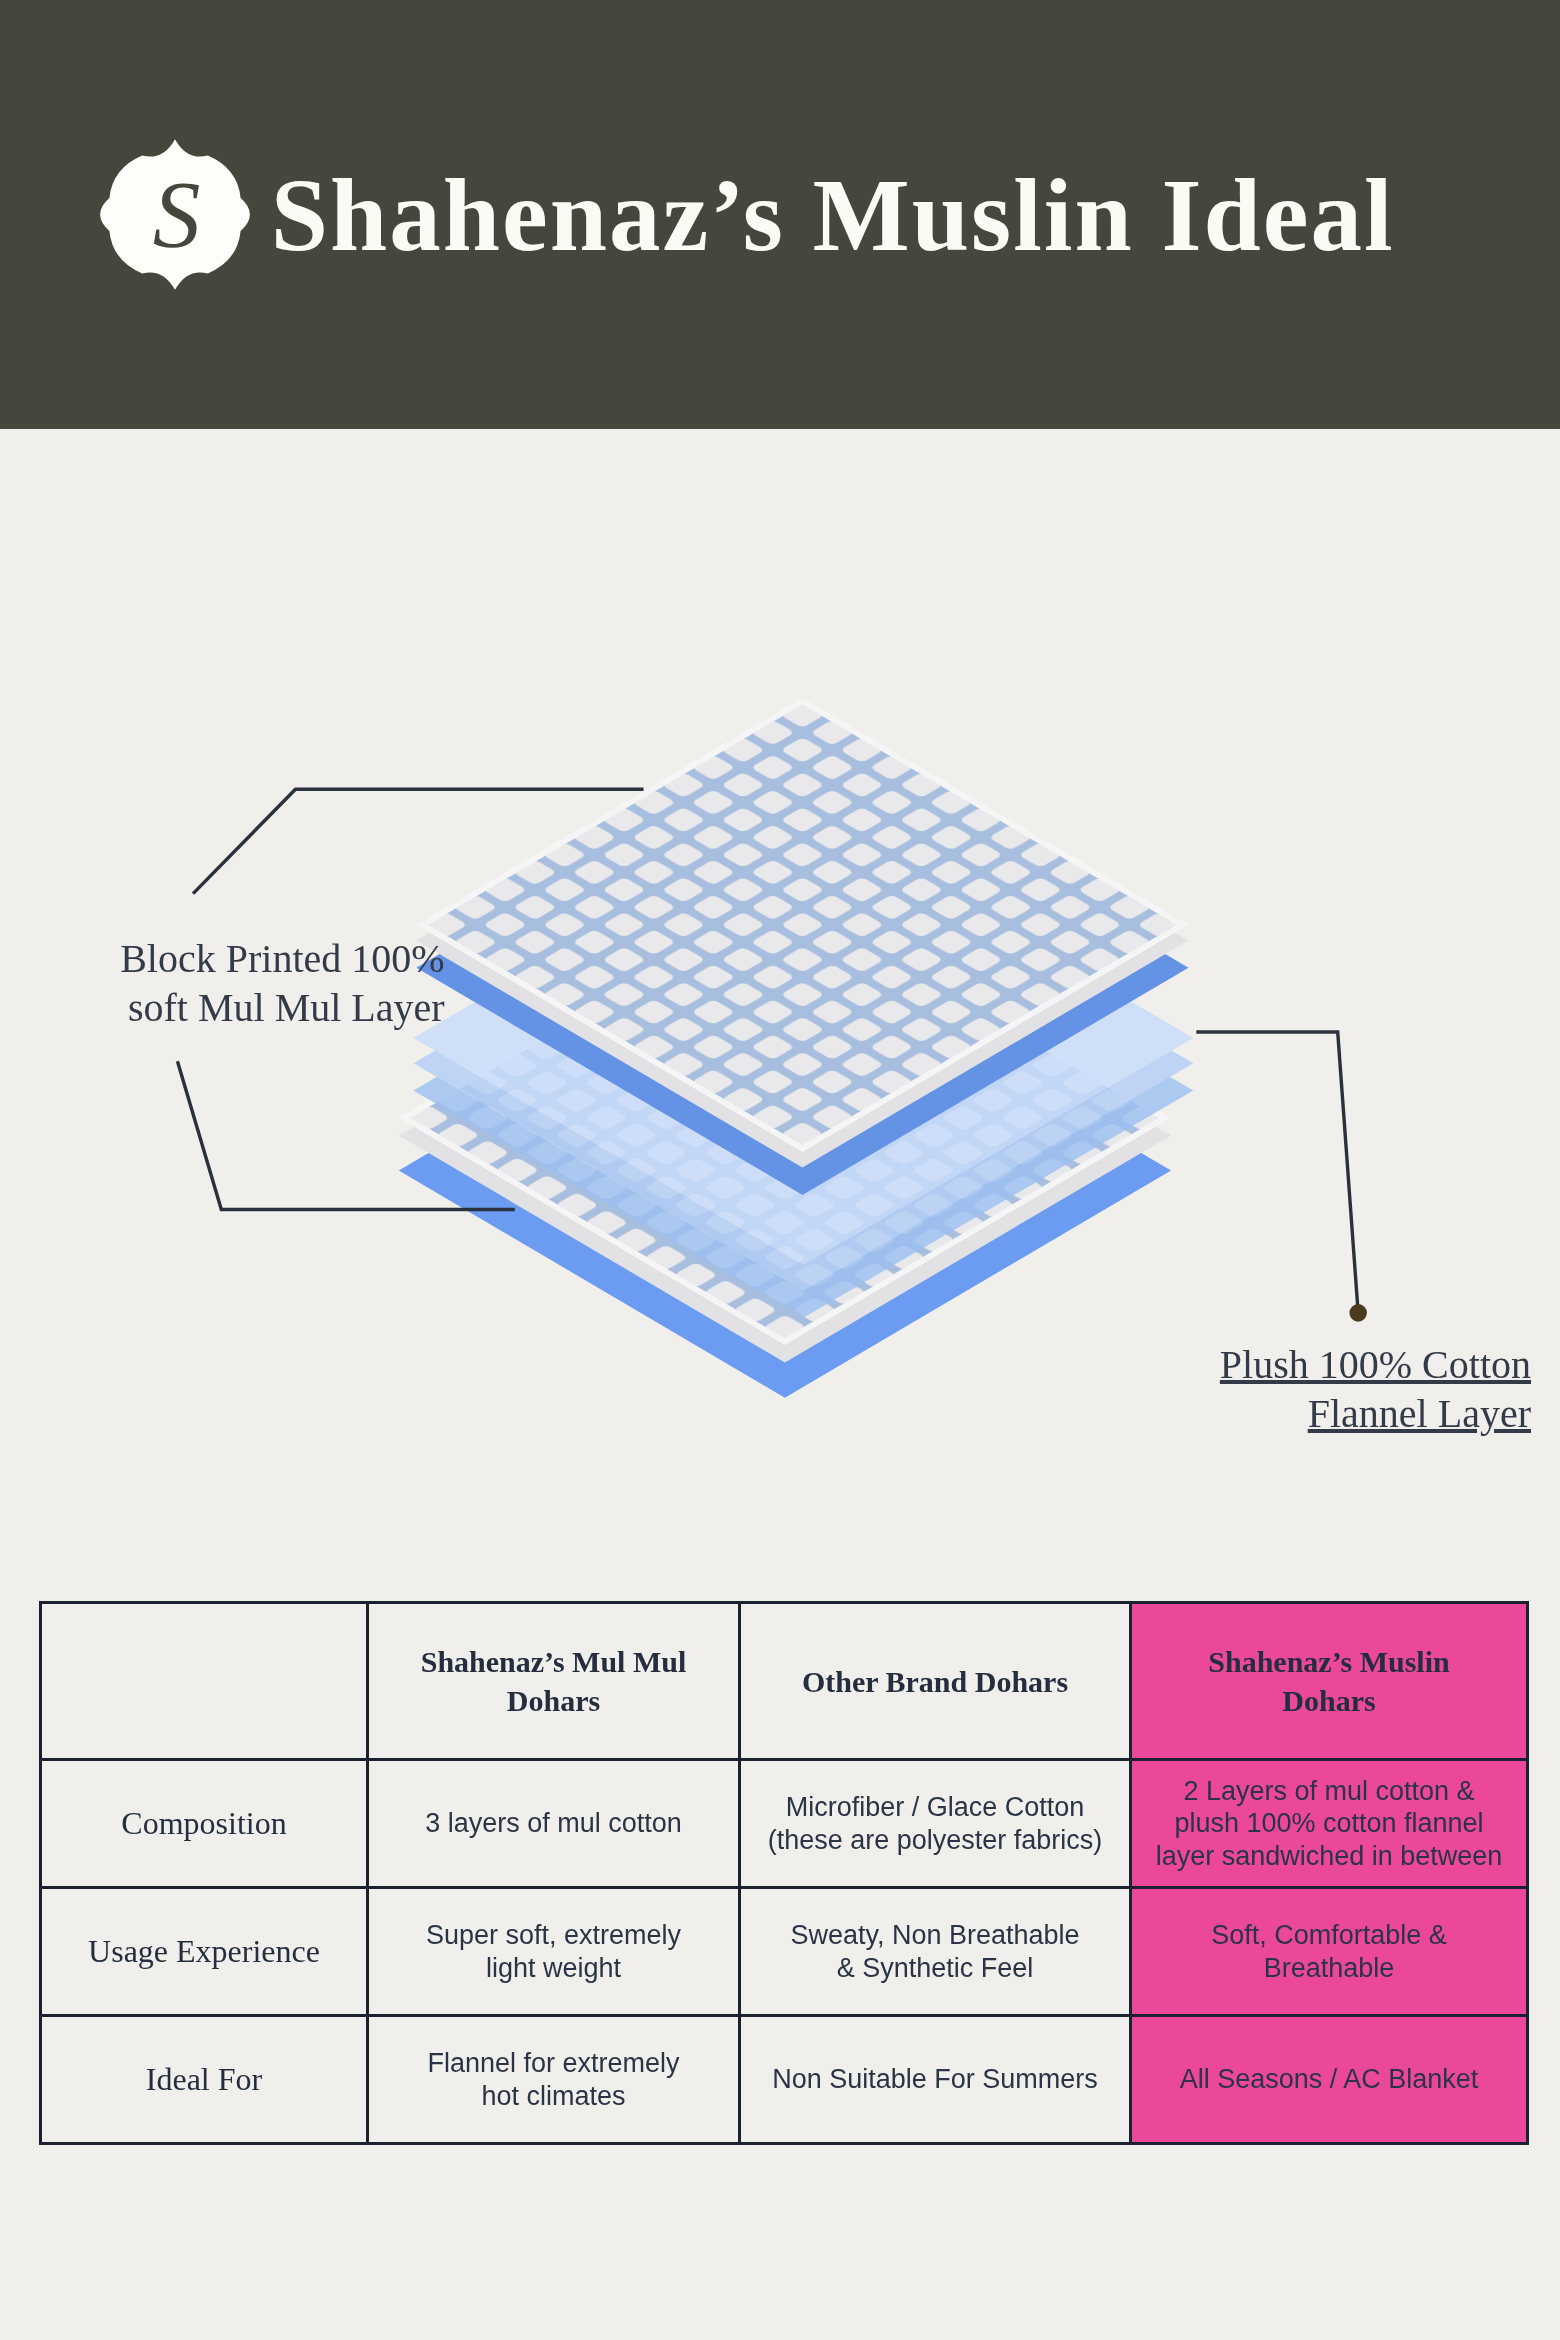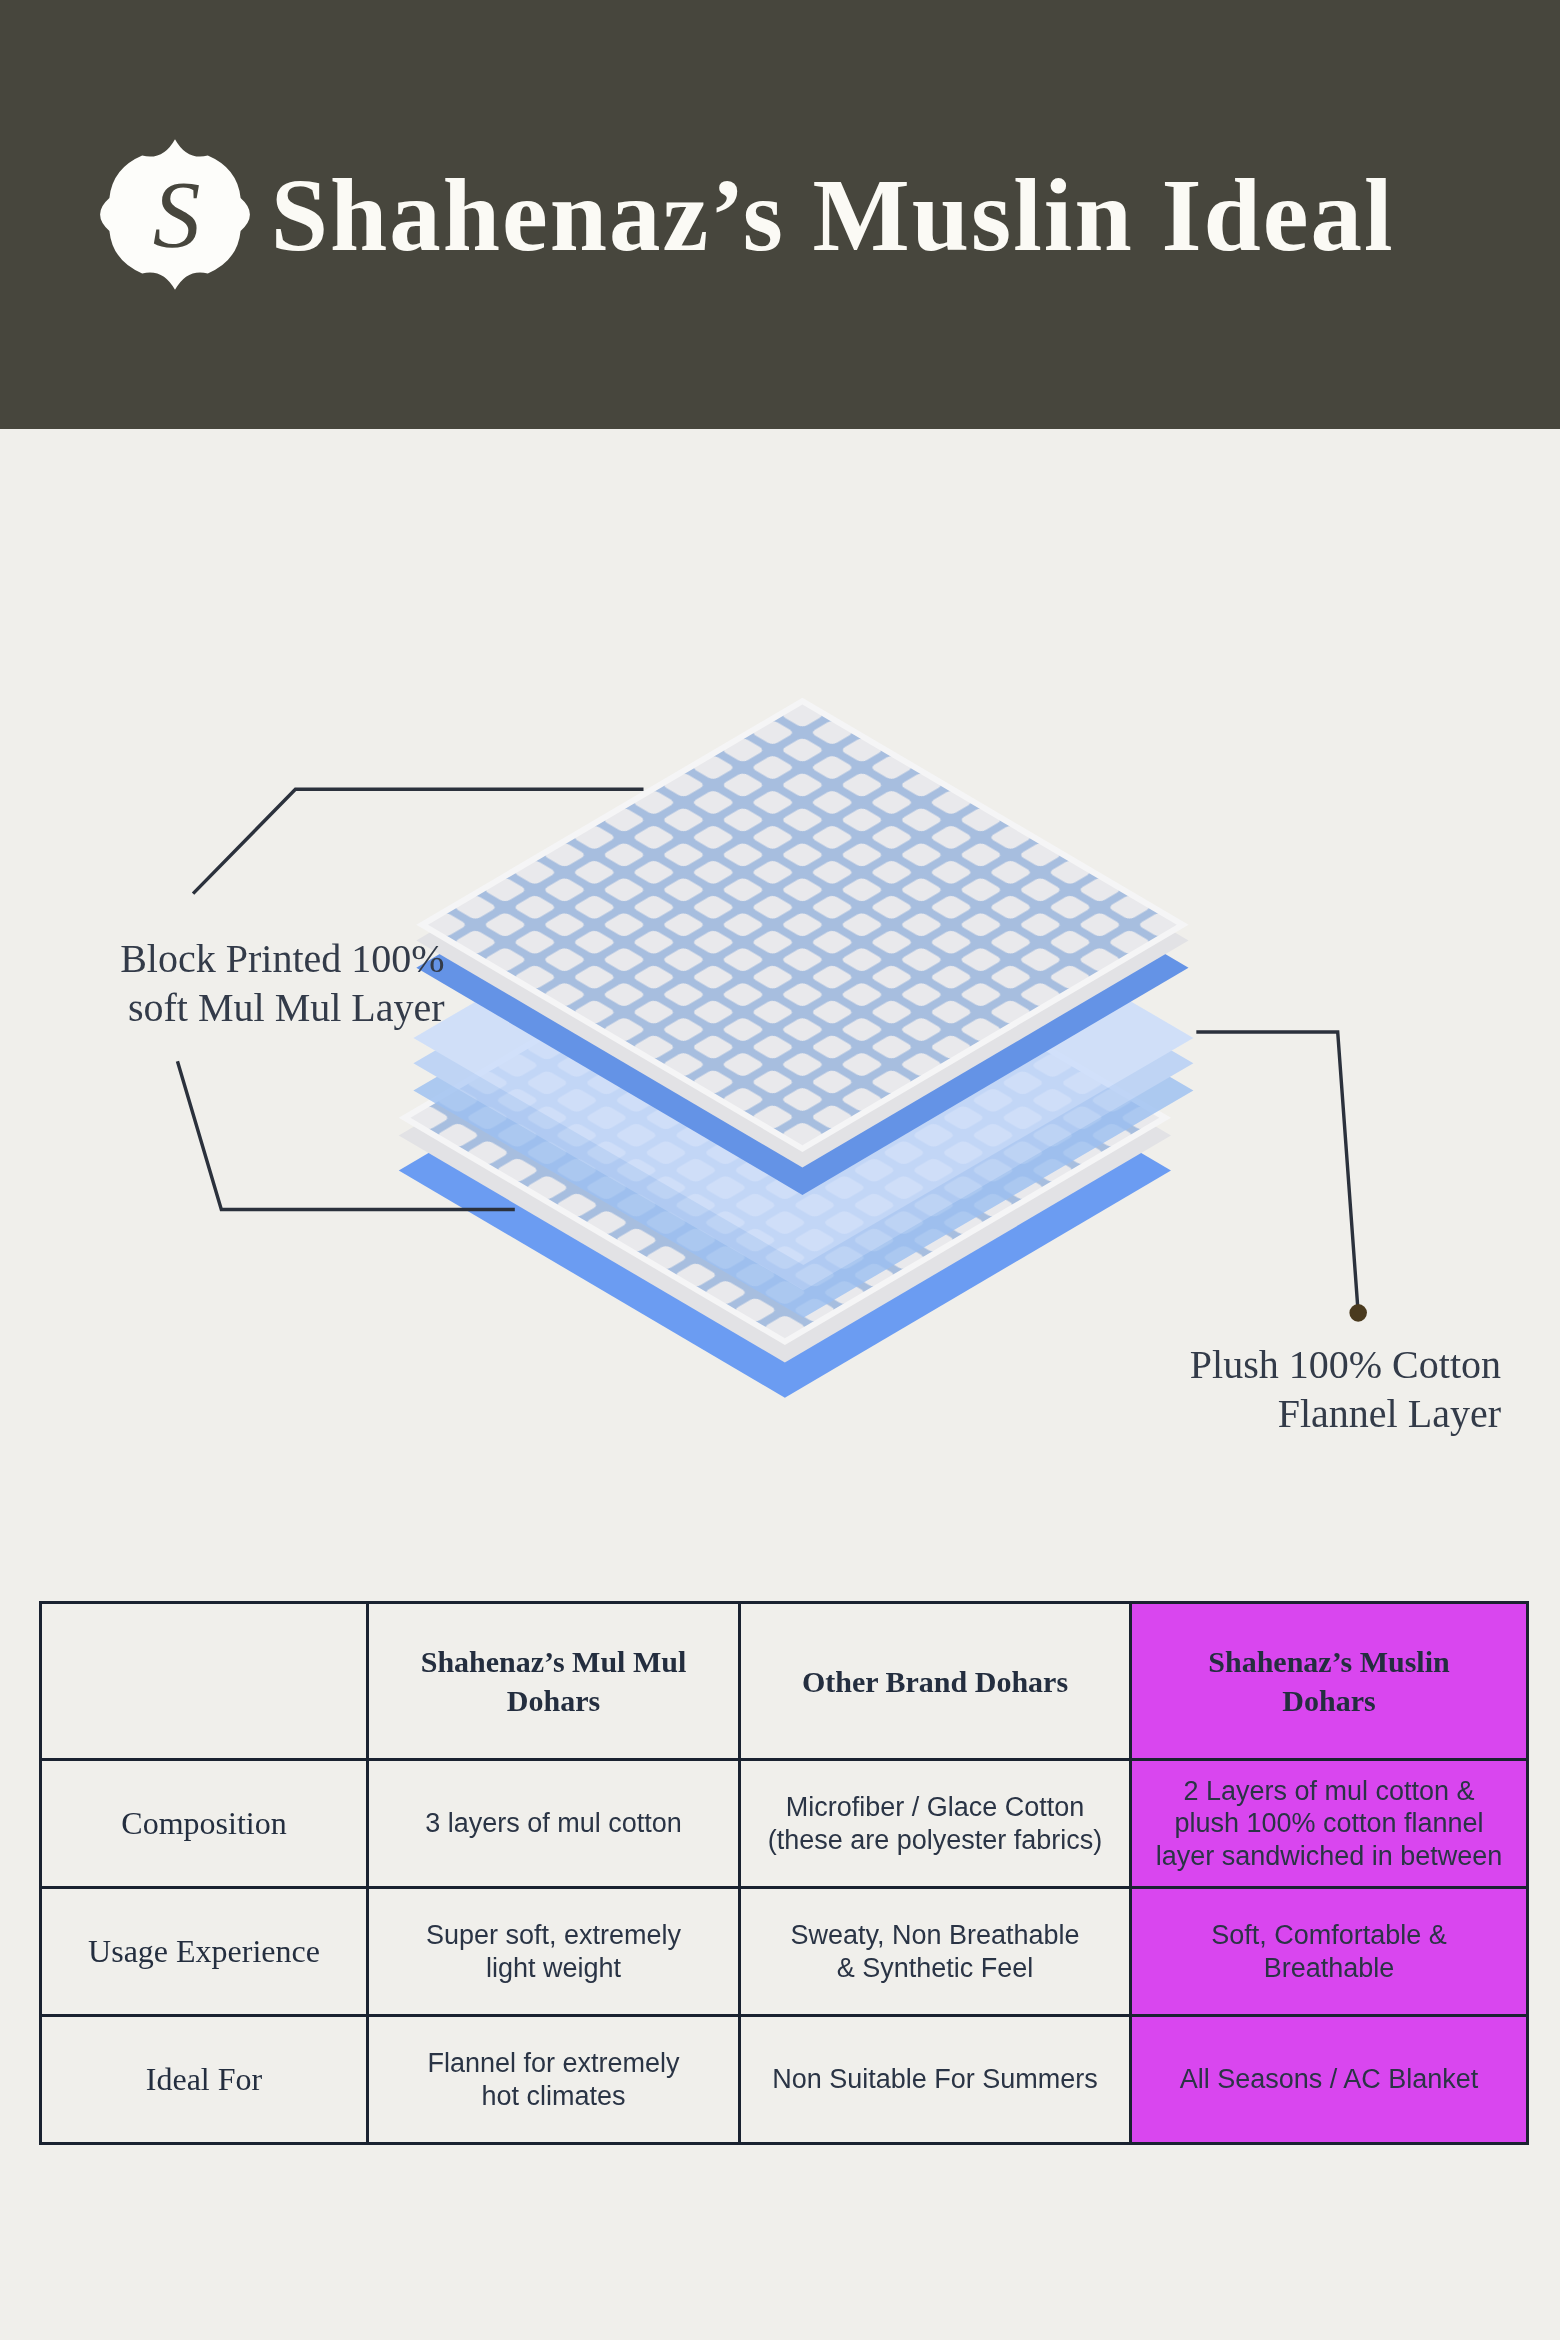--- a/index.html
+++ b/index.html
@@ -43,21 +43,21 @@
   .diagram-label {
     position: absolute;
     width: 429px;
     text-align: right;
     color: #333b49;
     font-size: 40px;
     line-height: 49px;
     font-weight: normal;
   }
   .label-mulmul { left: 15.6px;  top: 934px; }
-  .label-flannel { left: 1072px; top: 1340px; }
+  .label-flannel { left: 1102px; top: 1340px; text-decoration: underline; }
 
   
   table.compare {
     position: absolute;
     left: 39px; top: 1601px;
     width: 1486px;
     border-collapse: collapse;
     table-layout: fixed;
   }
   table.compare td, table.compare th {
@@ -88,21 +88,21 @@
     padding: 3.9px 7.8px;
   }
   td.cell {
     font-family: "Liberation Sans", "DejaVu Sans", sans-serif;
     font-size: 27px;
     line-height: 1.2;
     color: #2a3445;
     white-space: pre-line;
     padding: 5.9px 9.8px;
   }
-  .gold { background: #d946ef; }
+  .gold { background: #ec4899; }
 </style>
 </head>
 <body>
 
 <header class="header-band">
   <svg class="logo" viewBox="-110 -110 220 220" aria-hidden="true">
     <path fill="#fdfdfa" d="M0,-101 Q16,-72 44,-79 Q84,-62 88,-22 Q113,0 88,22 Q84,62 44,79 Q16,72 0,101
          Q-16,72 -44,79 Q-84,62 -88,22 Q-113,0 -88,-22 Q-84,-62 -44,-79 Q-16,-72 0,-101 Z"></path>
     <text x="2" y="44" text-anchor="middle" font-family="Liberation Serif, DejaVu Serif, serif" font-style="italic" font-size="128" fill="#47463d">S</text>
   </svg>

